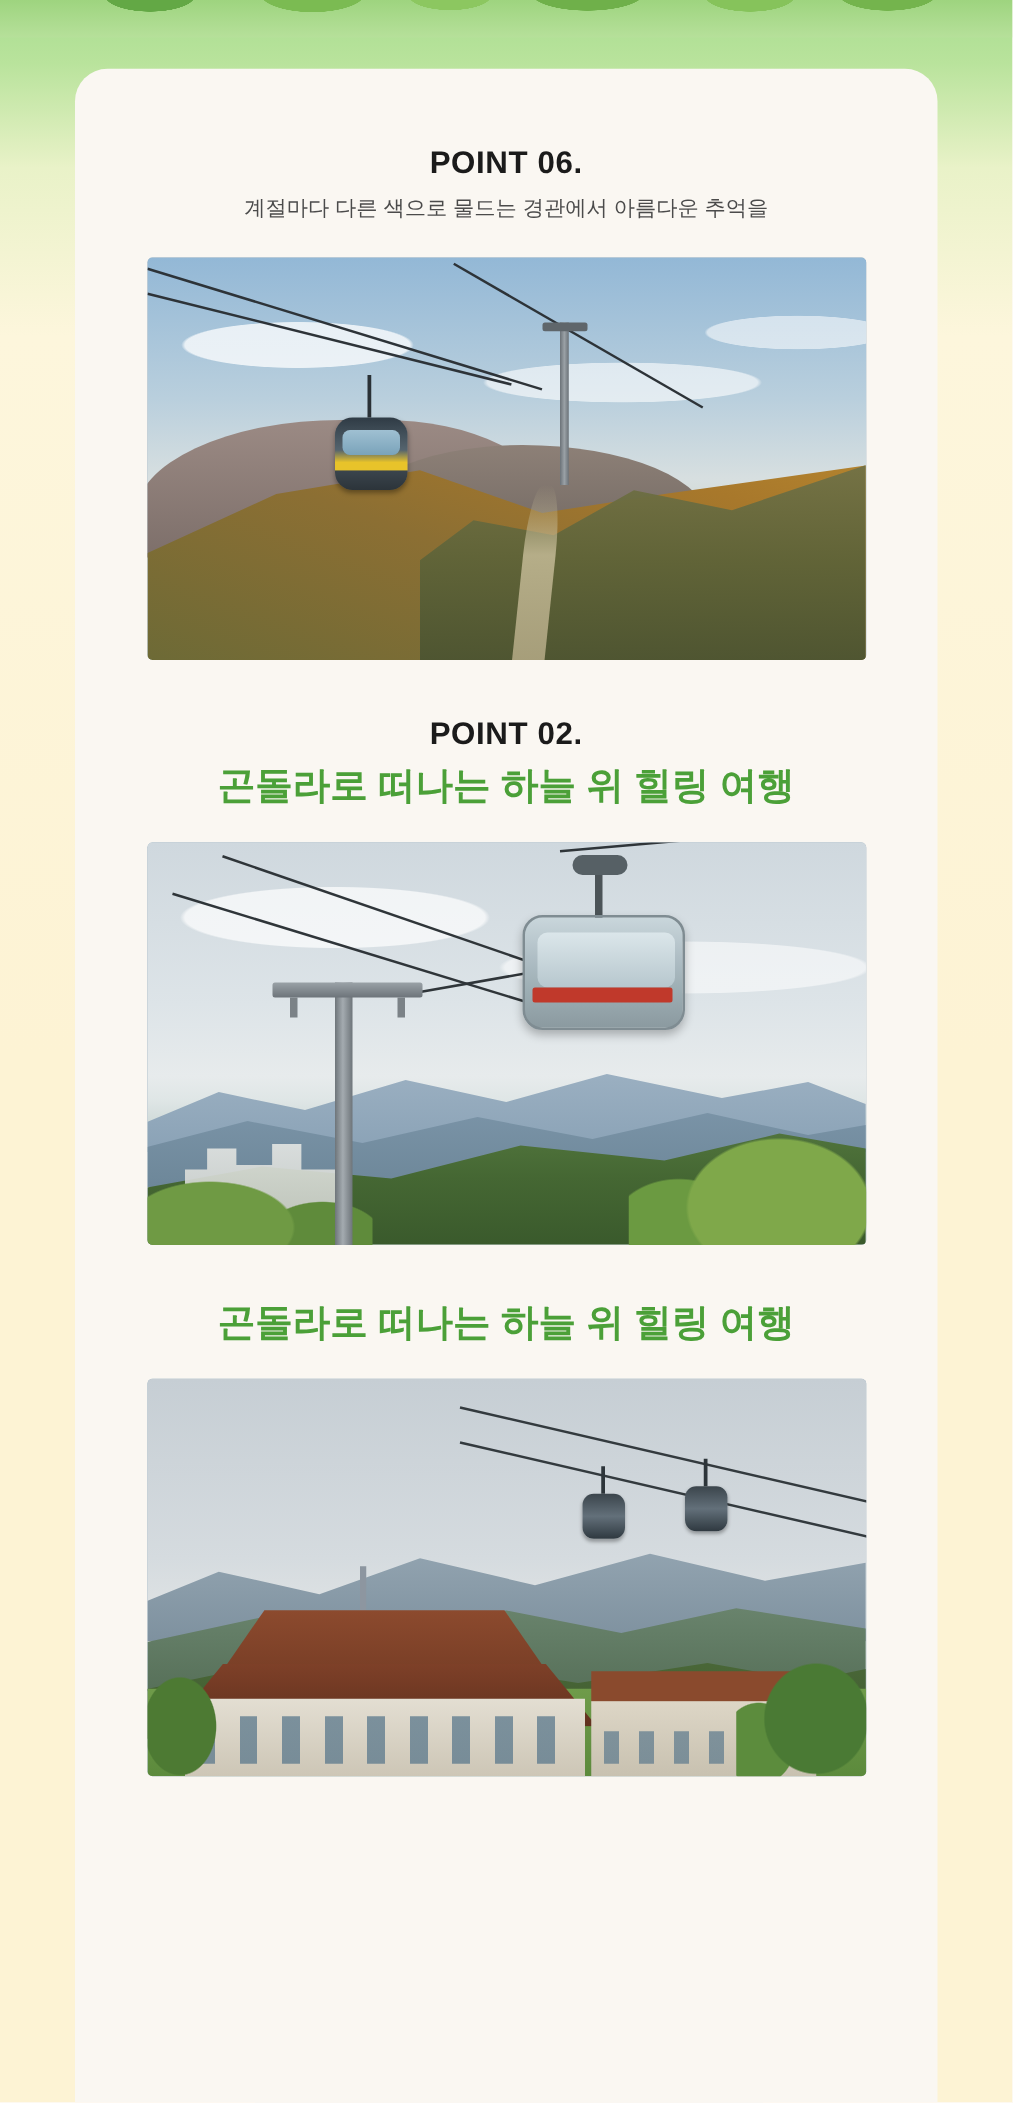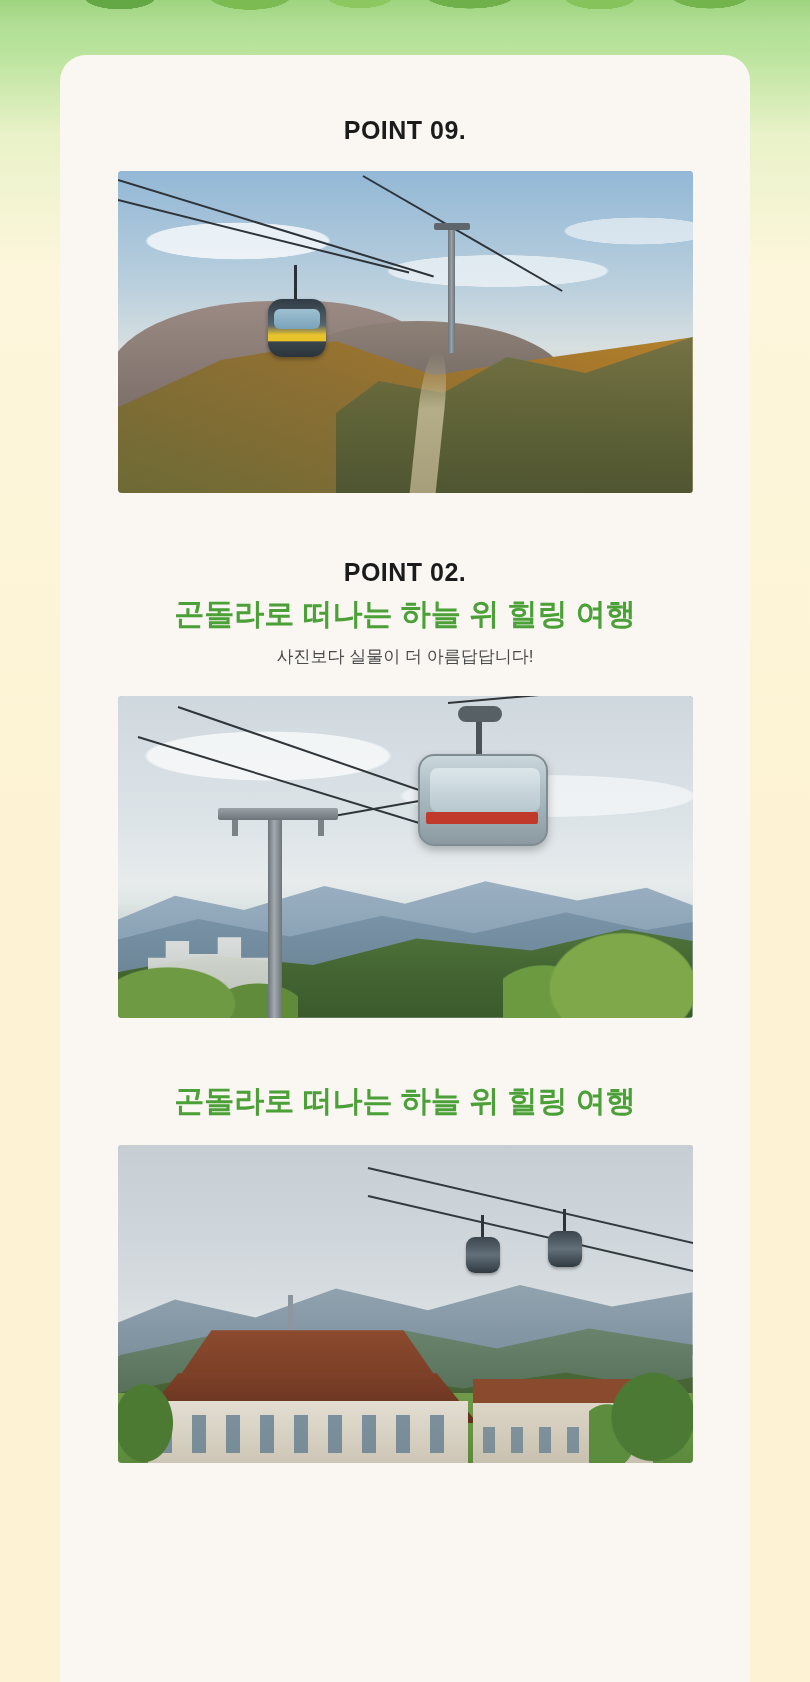--- a/index.html
+++ b/index.html
@@ -48,21 +48,21 @@
     border-radius: 26px 26px 0 0;
     box-sizing: border-box;
     padding: 60px 0 0 0;
   }
 
   .point-block {
     width: 100%;
     text-align: center;
     box-sizing: border-box;
   }
-  .point-block + .point-block { margin-top: 64px; }
+  .point-block + .point-block { margin-top: 44px; }
 
   .point-label {
     font-size: 25px;
     font-weight: bold;
     color: #1b1b1b;
     letter-spacing: 0.5px;
     line-height: 1.2;
     margin: 0 0 8px 0;
   }
 
@@ -331,42 +331,42 @@
 </head>
 <body>
 
 <div class="page">
 
   <div class="top-leaves"></div>
 
   <div class="card">
 
     <section class="point-block">
-      <p class="point-label">POINT 09.</p>
+      <p class="point-label">POINT 06.</p>
+      <p class="point-desc">계절마다 다른 색으로 물드는 경관에서 아름다운 추억을</p>
 
       <figure class="photo">
         <div class="p1-sky"></div>
         <div class="p1-clouds"></div>
         <div class="p1-farhill"></div>
         <div class="p1-farhill2"></div>
         <div class="p1-ridge"></div>
         <div class="p1-forest"></div>
         <div class="p1-trail"></div>
         <div class="p1-cable-a"></div>
         <div class="p1-cable-b"></div>
         <div class="p1-cable-c"></div>
         <div class="p1-tower"></div>
         <div class="p1-gondola"></div>
       </figure>
     </section>
 
     <section class="point-block">
       <p class="point-label">POINT 02.</p>
       <h2 class="point-title">곤돌라로 떠나는 하늘 위 힐링 여행</h2>
-      <p class="point-desc">사진보다 실물이 더 아름답답니다!</p>
 
       <figure class="photo">
         <div class="p2-sky"></div>
         <div class="p2-clouds"></div>
         <div class="p2-mtn-far"></div>
         <div class="p2-mtn-mid"></div>
         <div class="p2-hill-green"></div>
         <div class="p2-buildings"></div>
         <div class="p2-fore-left"></div>
         <div class="p2-fore-bush"></div>

